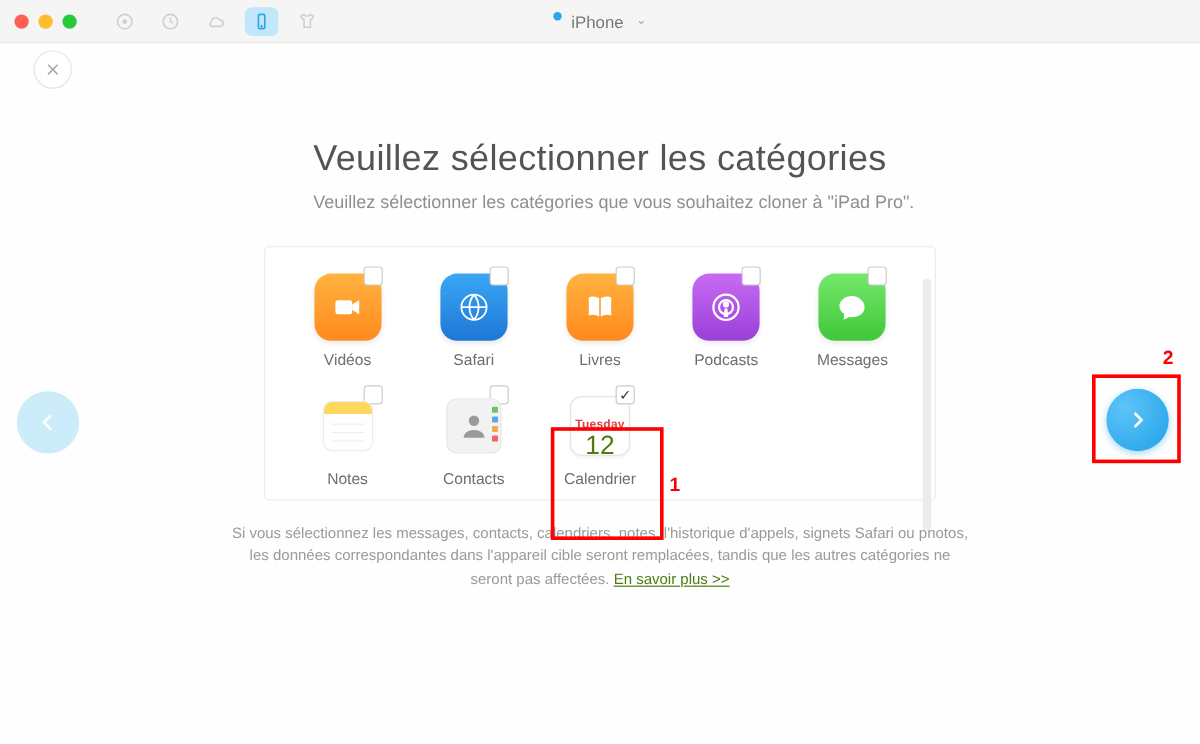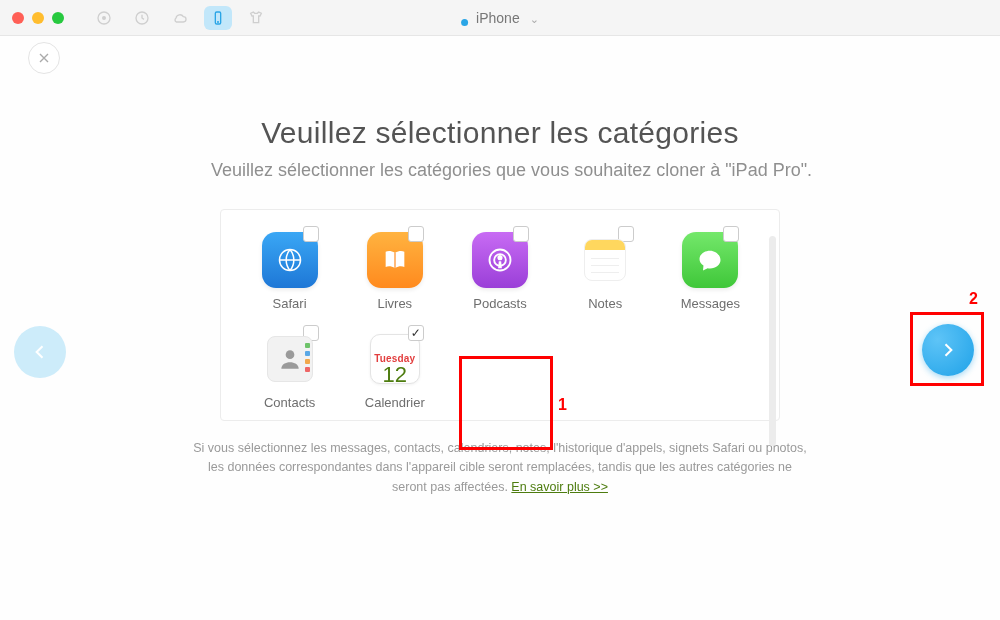--- a/index.html
+++ b/index.html
@@ -28,21 +28,21 @@
   .tl-max   { background: #27c93f; }
 
   .tabstrip { display: flex; margin-left: 26px; gap: 10px; align-items: center; }
   .tab-icon {
     width: 28px; height: 24px; border-radius: 6px;
     display: flex; align-items: center; justify-content: center;
     color: #cfcfcf;
   }
   .tab-icon.active { background: #c2e7fa; color: #2aa5e6; }
 
-  .device { position: absolute; left: 50%; transform: translateX(-50%); display: flex; align-items: flex-end; gap: 8px; color: #777; font-size: 14px; }
+  .device { position: absolute; left: 50%; transform: translateX(-50%); display: flex; align-items: flex-start; gap: 8px; color: #777; font-size: 14px; }
   .device-dot { width: 7px; height: 7px; border-radius: 50%; background: #2aa5e6; }
   .chev-down { font-size: 11px; color: #aaa; margin-left: 2px; }
 
   
   .breadcrumb-bar {
     height: 50px;
     position: relative;
     display: flex;
     align-items: center;
     justify-content: center;
@@ -66,21 +66,21 @@
     text-align: center;
   }
   h1 {
     font-weight: 300;
     font-size: 30px;
     color: #545454;
     letter-spacing: .3px;
   }
   .sub {
     margin-top: 10px;
-    font-size: 18px;
+    font-size: 15px;
     color: #8f8f8f;
     padding-left: 23px;
   }
 
   .panel {
     width: 560px;
     margin: 28px auto 0;
     background: #fff;
     border: 1px solid #ececec;
     border-radius: 4px;
@@ -240,20 +240,32 @@
 </div>
 
 <div class="main">
   <h1>Veuillez sélectionner les catégories</h1>
   <div class="sub">Veuillez sélectionner les catégories que vous souhaitez cloner à "iPad Pro".</div>
 
   <div class="panel">
     <div class="scroll-stub"></div>
     <div class="grid">
 
+      <div class="cat">
+        <div class="chk"></div>
+        <div class="iconbox g-orange">
+          <div class="icon-inner">
+              <svg viewBox="0 0 24 24" fill="#fff">
+                <rect x="3" y="7" width="12" height="10" rx="2"></rect>
+                <path d="M15 10l5-3v10l-5-3z"></path>
+              </svg>
+            </div>
+        </div>
+        <div class="label">Vidéos</div>
+      </div>
 
       <div class="cat">
         <div class="chk"></div>
         <div class="iconbox g-blue">
           <div class="icon-inner">
               <svg viewBox="0 0 24 24" fill="none" stroke="#fff" stroke-width="1.3">
                 <circle cx="12" cy="12" r="9"></circle>
                 <path d="M3 12h18M12 3a14 14 0 0 1 0 18M12 3a14 14 0 0 0 0 18"></path>
               </svg>
             </div>
@@ -280,48 +292,48 @@
           <div class="icon-inner">
               <svg viewBox="0 0 24 24" fill="none" stroke="#fff" stroke-width="1.6">
                 <circle cx="12" cy="12" r="9"></circle>
                 <circle cx="12" cy="12" r="5"></circle>
                 <circle cx="12" cy="10" r="1.4" fill="#fff"></circle>
                 <path d="M11 13h2l.6 6h-3.2z" fill="#fff" stroke="none"></path>
               </svg>
             </div>
         </div>
         <div class="label">Podcasts</div>
+      </div>
+
+      <div class="cat">
+        <div class="chk"></div>
+        <div class="iconbox g-green">
+          <div class="icon-inner">
+              <svg viewBox="0 0 24 24" fill="#fff">
+                <path d="M12 4C7 4 3 7.2 3 11.2c0 2.3 1.3 4.3 3.4 5.6L6 21l4-2c.6.1 1.3.2 2 .2 5 0 9-3.2 9-7.2S17 4 12 4z"></path>
+              </svg>
+            </div>
+        </div>
+        <div class="label">Messages</div>
       </div>
 
       <div class="cat">
         <div class="chk"></div>
         <div class="iconbox" style="background:transparent;box-shadow:none;">
           <div class="notes-card">
             <div class="nl" style="top:18px"></div>
             <div class="nl" style="top:25px"></div>
             <div class="nl" style="top:32px"></div>
           </div>
         </div>
         <div class="label">Notes</div>
       </div>
 
       <div class="cat">
         <div class="chk"></div>
-        <div class="iconbox g-green">
-          <div class="icon-inner">
-              <svg viewBox="0 0 24 24" fill="#fff">
-                <path d="M12 4C7 4 3 7.2 3 11.2c0 2.3 1.3 4.3 3.4 5.6L6 21l4-2c.6.1 1.3.2 2 .2 5 0 9-3.2 9-7.2S17 4 12 4z"></path>
-              </svg>
-            </div>
-        </div>
-        <div class="label">Messages</div>
-      </div>
-
-      <div class="cat">
-        <div class="chk"></div>
         <div class="iconbox" style="background:transparent;box-shadow:none;">
           <div class="contact-card">
             <svg width="26" height="26" viewBox="0 0 24 24" fill="#9a9a9a">
                 <circle cx="12" cy="8" r="4"></circle>
                 <path d="M4 21c0-4 4-6 8-6s8 2 8 6z"></path>
               </svg>
             <div class="contact-tabs">
               <span style="background:#6ec36a"></span>
               <span style="background:#5aa8e6"></span>
               <span style="background:#f2a84b"></span>

